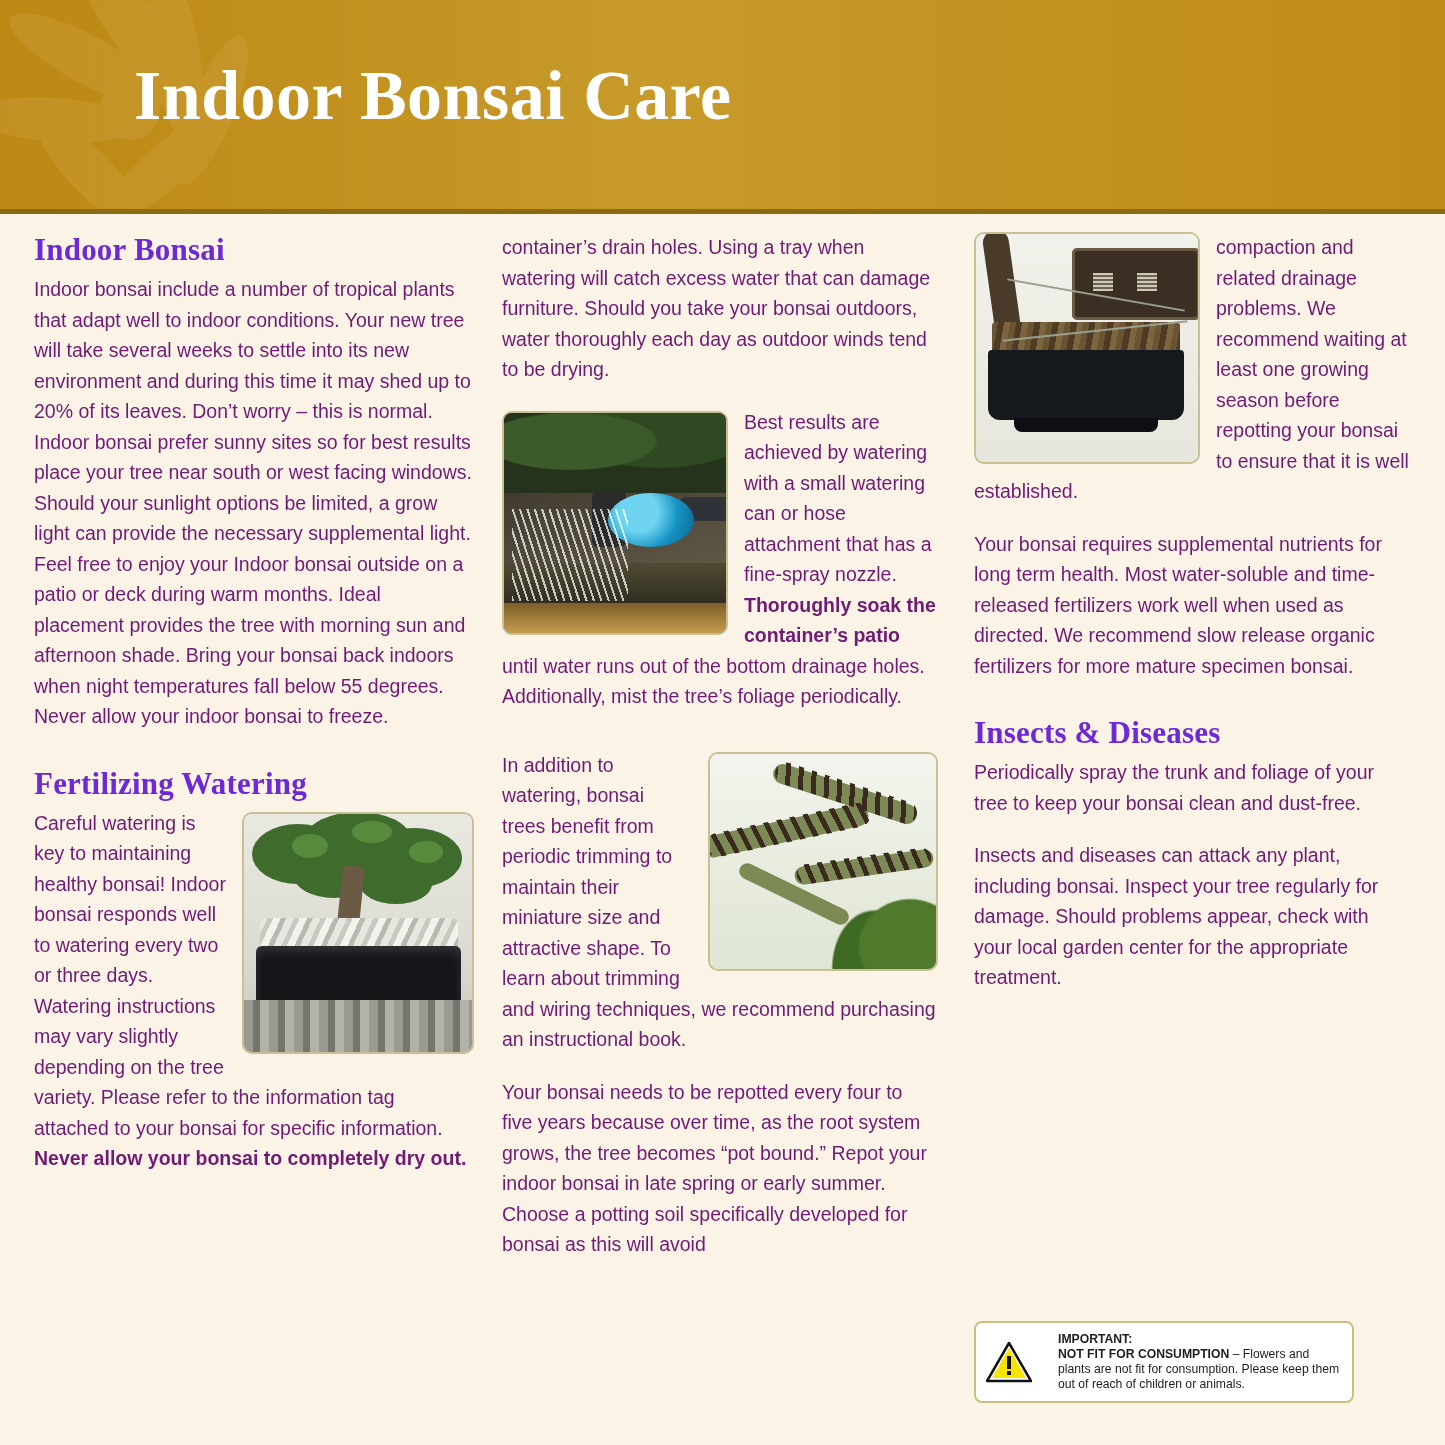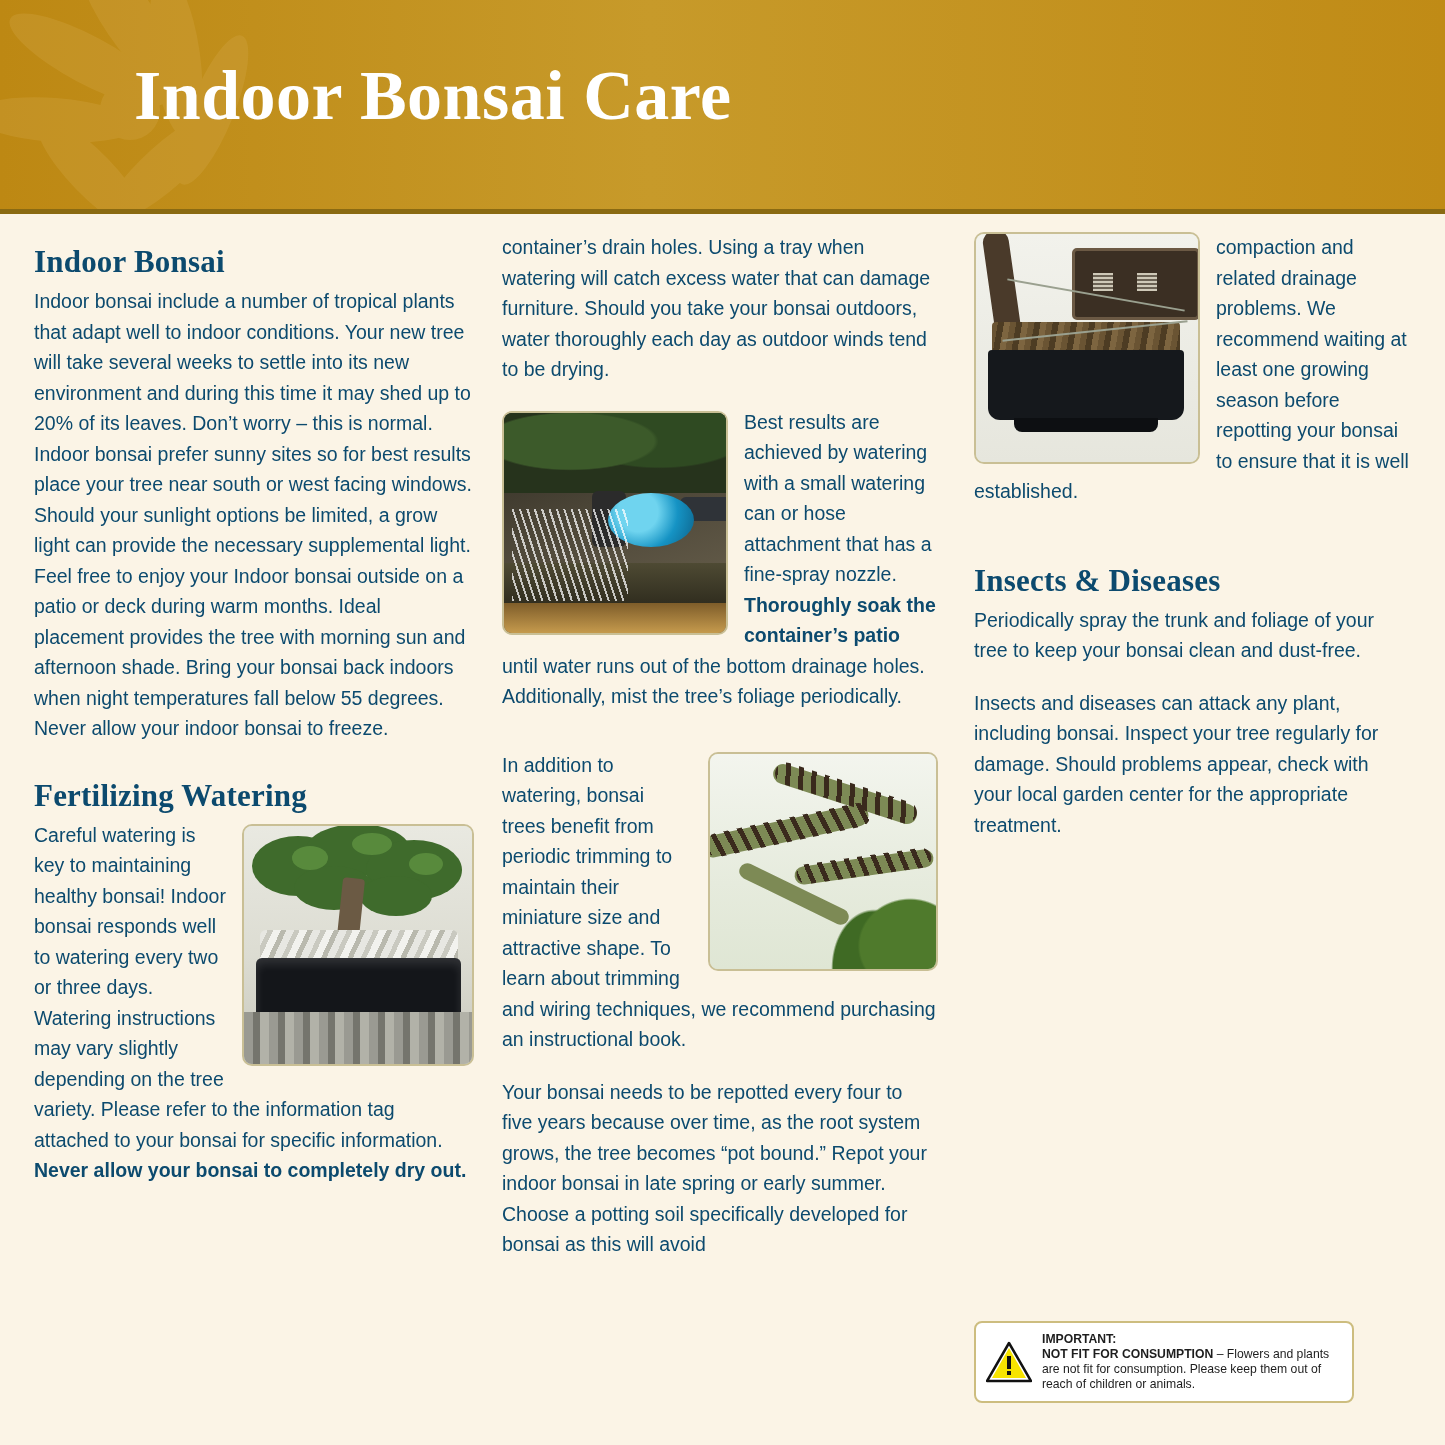--- a/index.html
+++ b/index.html
@@ -70,28 +70,28 @@
     top: 18px;
   }
   .col-1 { left: 34px;  width: 440px; }
   .col-2 { left: 502px; width: 436px; }
   .col-3 { left: 974px; width: 437px; }
 
   h2.section {
     font-family: "Liberation Serif", serif;
     font-size: 31px;
     font-weight: bold;
-    color: #0c4a6e;
-    margin: 12px 0 6px 0;
+    color: #6d28d9;
+    margin: 0 0 6px 0;
     letter-spacing: 0.2px;
   }
   p.body {
     font-size: 19.5px;
     line-height: 30.5px;
-    color: #0c4a6e;
+    color: #701a75;
     margin: 0 0 22px 0;
     text-align: left;
   }
   p.body:last-child { margin-bottom: 0; }
   .b { font-weight: bold; }
 
   
   .photo {
     border-radius: 10px;
     border: 2px solid #c9bf95;
@@ -151,20 +151,21 @@
     top: 1107px;
     width: 380px;
     height: 82px;
     background: #ffffff;
     border: 2px solid #cdbd7f;
     border-radius: 8px;
     box-sizing: border-box;
     display: flex;
     align-items: center;
     padding: 6px 10px;
+    gap: 16px;
   }
   .warn-tri { width: 46px; height: 42px; flex: 0 0 46px; margin-right: 10px; }
   .important-text {
     font-size: 12.2px;
     line-height: 15px;
     color: #1d1d1d;
   }
   .important-text .hl { font-weight: bold; }
 </style>
 </head>
@@ -283,20 +284,21 @@
           </div>
           <div class="pr-pot"></div>
           <div class="pr-wire" style="left:30px; top:60px; width:180px; transform:rotate(10deg);"></div>
           <div class="pr-wire" style="left:26px; top:96px; width:186px; transform:rotate(-6deg);"></div>
         </div>
       </div>
 
       <p class="body">compaction and related drainage problems. We recommend waiting at least one growing season before repotting your bonsai to ensure that it is well established.</p>
       <div style="clear:both"></div>
 
+      <p class="body">Your bonsai requires supplemental nutrients for long term health. Most water-soluble and time-released fertilizers work well when used as directed. We recommend slow release organic fertilizers for more mature specimen bonsai.</p>
 
       <h2 class="section" style="margin-top:34px">Insects &amp; Diseases</h2>
       <p class="body">Periodically spray the trunk and foliage of your tree to keep your bonsai clean and dust-free.</p>
       <p class="body">Insects and diseases can attack any plant, including bonsai. Inspect your tree regularly for damage. Should problems appear, check with your local garden center for the appropriate treatment.</p>
     </div>
 
     <div class="important-box">
       <svg class="warn-tri" viewBox="0 0 46 42">
         <polygon points="23,2 45,40 1,40" fill="#ffffff" stroke="#111111" stroke-width="2.5" stroke-linejoin="round"></polygon>
         <polygon points="23,7 40,37 6,37" fill="#f7e400" stroke="none"></polygon>

